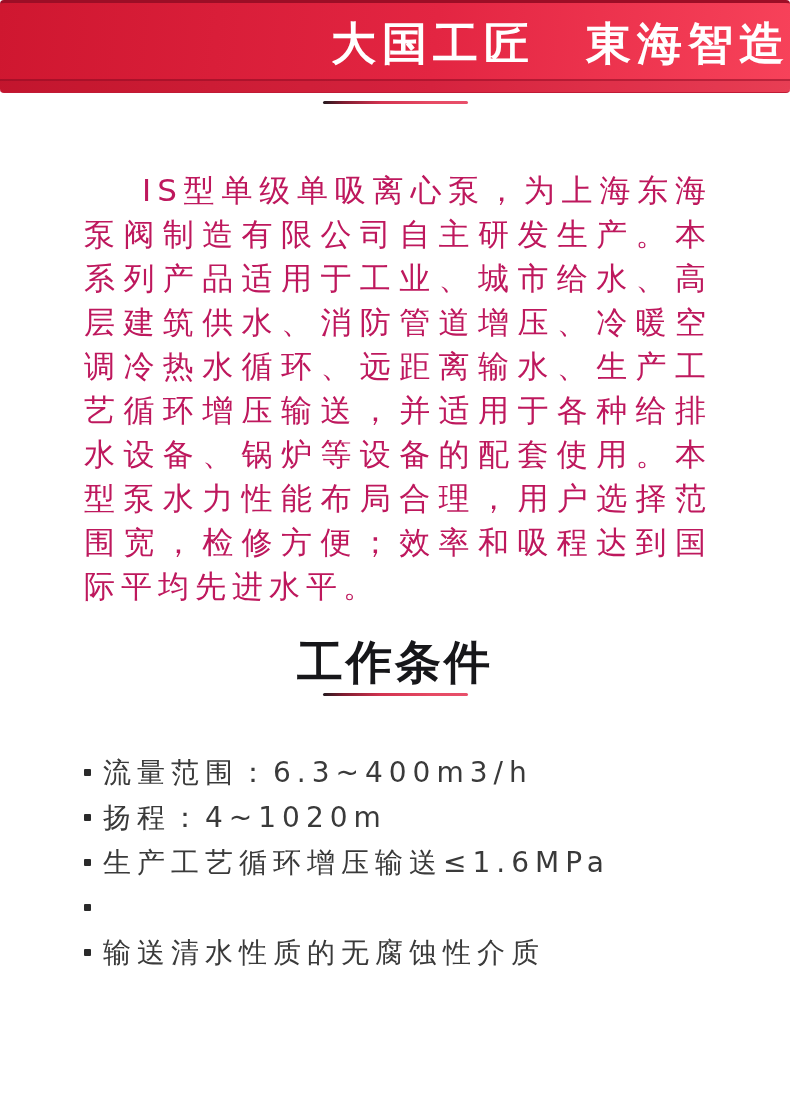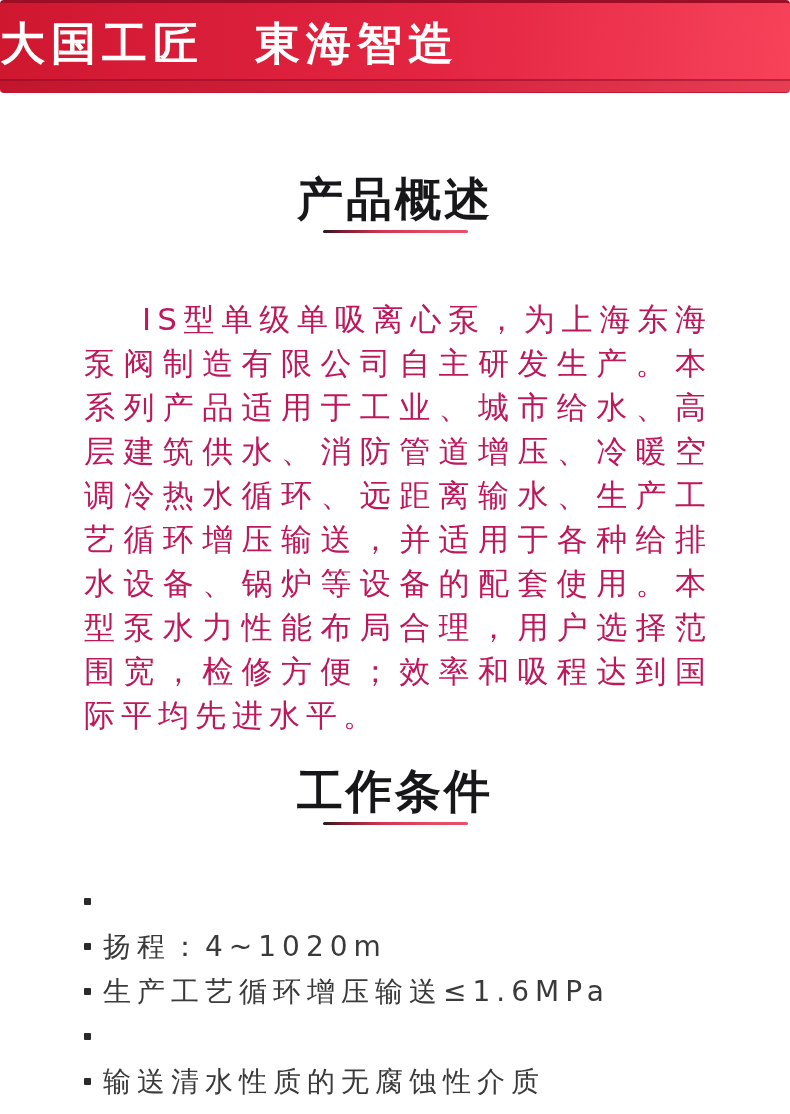--- a/index.html
+++ b/index.html
@@ -16,21 +16,21 @@
   
   .banner {
     position: relative;
     height: 89px;
     background: linear-gradient(96deg, #cf1730 0%, #e32542 55%, #f7425a 100%);
     border-top: 3px solid #9c0e26;
     border-bottom: 1px solid #c01a36;
     border-radius: 4px;
     display: flex;
     align-items: center;
-    justify-content: flex-start;
+    justify-content: flex-end;
   }
   .banner::after {
     content: "";
     position: absolute;
     left: 0; right: 0; bottom: 0;
     height: 11px;
     background: rgba(0,0,0,0.06);
     border-top: 2px solid rgba(140,10,34,0.5);
     border-radius: 0 0 4px 4px;
     pointer-events: none;
@@ -105,32 +105,32 @@
 </head>
 <body>
 
 <div class="page">
 
   <header class="banner">
     <h1>大国工匠　東海智造</h1>
   </header>
 
   <section>
-    <h2 class="sec-title overview">产品概述</h2>
     <div class="title-underline"></div>
     <p class="overview-paragraph">IS型单级单吸离心泵，为上海东海泵阀制造有限公司自主研发生产。本系列产品适用于工业、城市给水、高层建筑供水、消防管道增压、冷暖空调冷热水循环、远距离输水、生产工艺循环增压输送，并适用于各种给排水设备、锅炉等设备的配套使用。本型泵水力性能布局合理，用户选择范围宽，检修方便；效率和吸程达到国际平均先进水平。</p>
   </section>
 
   <section>
     <h2 class="sec-title conditions">工作条件</h2>
     <div class="title-underline"></div>
 
     <ul class="conditions-list">
       <li>
         <span class="dot"></span>
+        <span class="li-text">流量范围：6.3~400m3/h</span>
       </li>
       <li>
         <span class="dot"></span>
         <span class="li-text">扬程：4~1020m</span>
       </li>
       <li>
         <span class="dot"></span>
         <span class="li-text">生产工艺循环增压输送≤1.6MPa</span>
       </li>
       <li>

